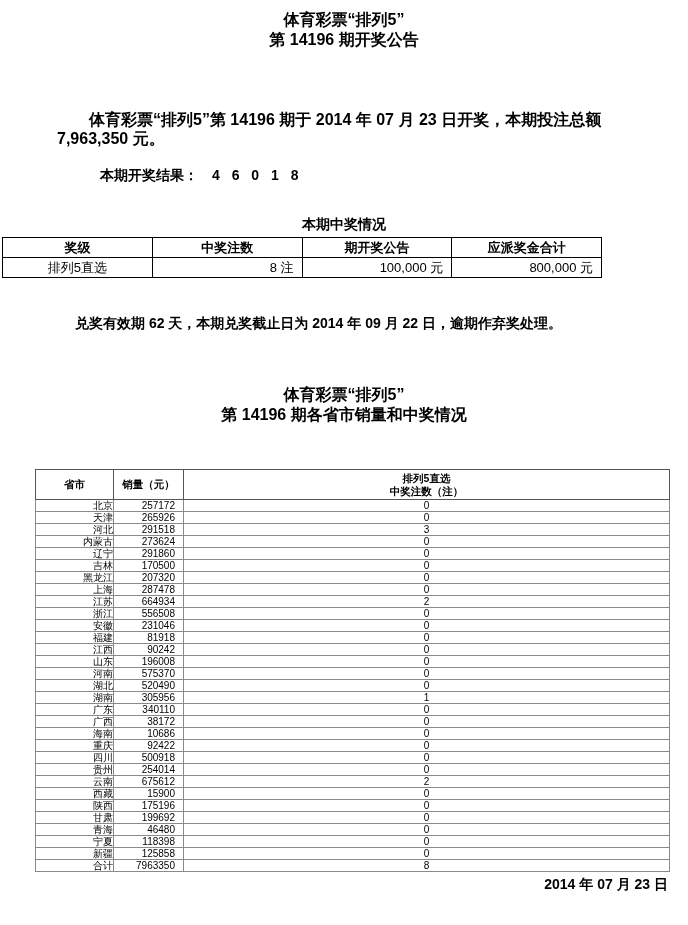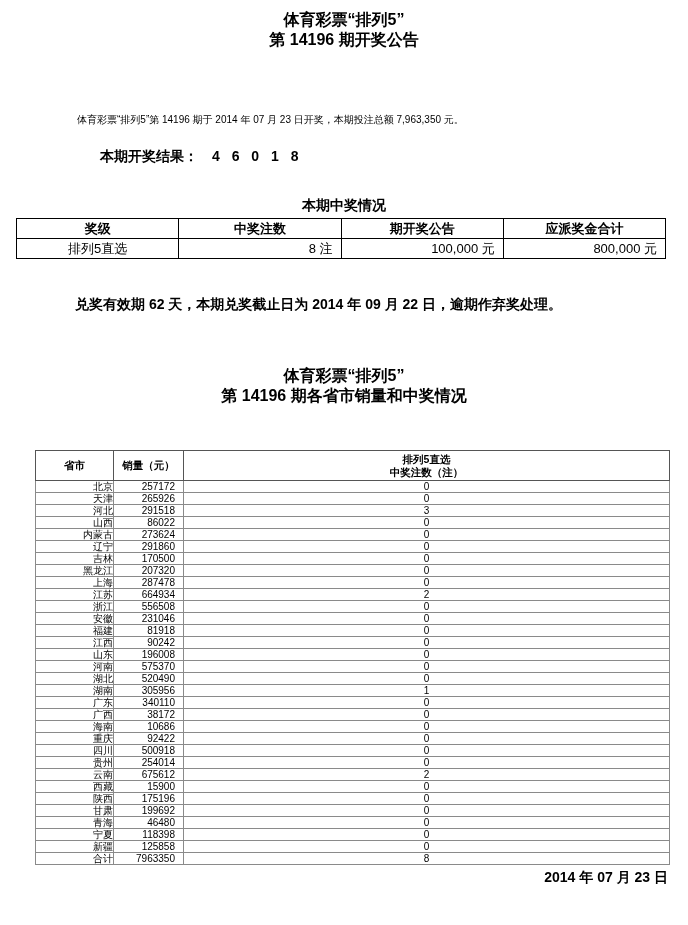--- a/index.html
+++ b/index.html
@@ -22,42 +22,42 @@
   .doc-title {
     margin-top: 10px;
     text-align: center;
     font-size: 16px;
     font-weight: bold;
     line-height: 20px;
   }
   .intro-para {
     margin: 60px 14px 0 57px;
     text-indent: 2em;
-    font-size: 10px;
-    font-weight: normal;
+    font-size: 16px;
+    font-weight: bold;
     line-height: 19px;
   }
   .result-line {
     margin: 19px 14px 0 100px;
     font-size: 14px;
     font-weight: bold;
   }
   .result-numbers {
     margin-left: 14px;
     letter-spacing: 4px;
   }
   .prize-title {
     margin-top: 31px;
     text-align: center;
     font-size: 14px;
     font-weight: bold;
   }
   table.prize-table {
-    width: 650px;
-    margin: 3px 0 0 16px;
+    width: 600px;
+    margin: 3px 0 0 2px;
     border-collapse: collapse;
     table-layout: fixed;
     font-size: 13px;
   }
   table.prize-table th,
   table.prize-table td {
     border: 1px solid #000000;
     height: 19px;
     padding: 0;
     overflow: hidden;
@@ -191,25 +191,20 @@
           <td class="cell-province">天津</td>
           <td class="cell-sales">265926</td>
           <td class="cell-count">0</td>
         </tr>
         <tr>
           <td class="cell-province">河北</td>
           <td class="cell-sales">291518</td>
           <td class="cell-count">3</td>
         </tr>
         <tr>
-          <td class="cell-province">山西</td>
-          <td class="cell-sales">86022</td>
-          <td class="cell-count">0</td>
-        </tr>
-        <tr>
           <td class="cell-province">内蒙古</td>
           <td class="cell-sales">273624</td>
           <td class="cell-count">0</td>
         </tr>
         <tr>
           <td class="cell-province">辽宁</td>
           <td class="cell-sales">291860</td>
           <td class="cell-count">0</td>
         </tr>
         <tr>

